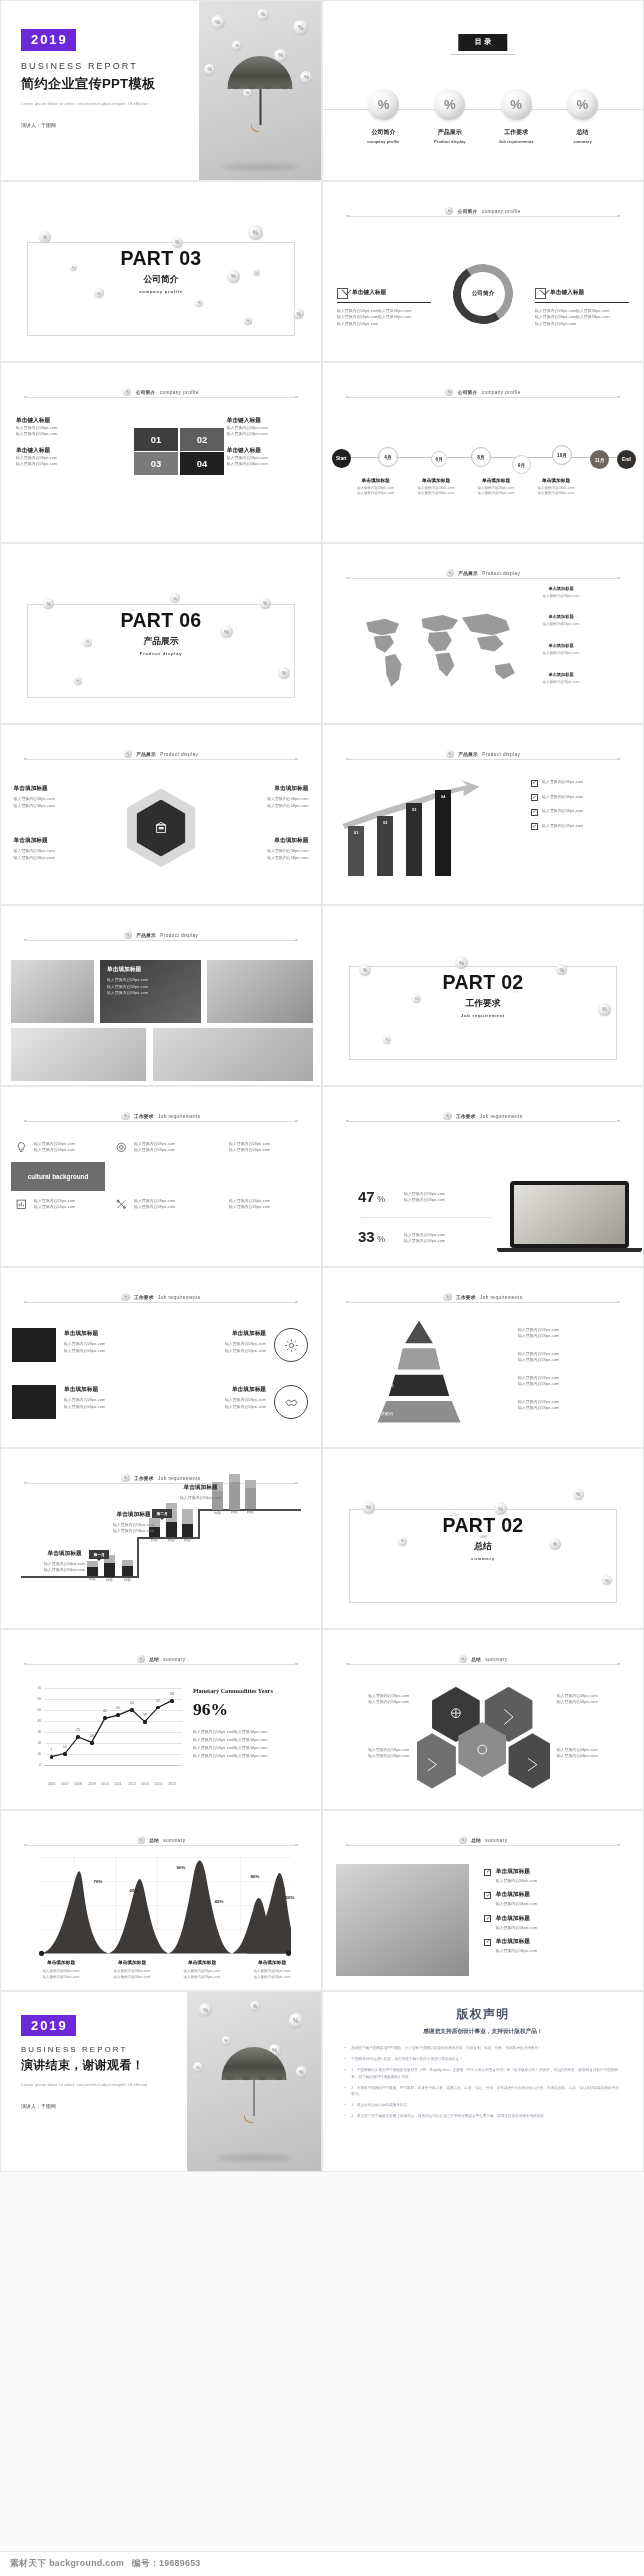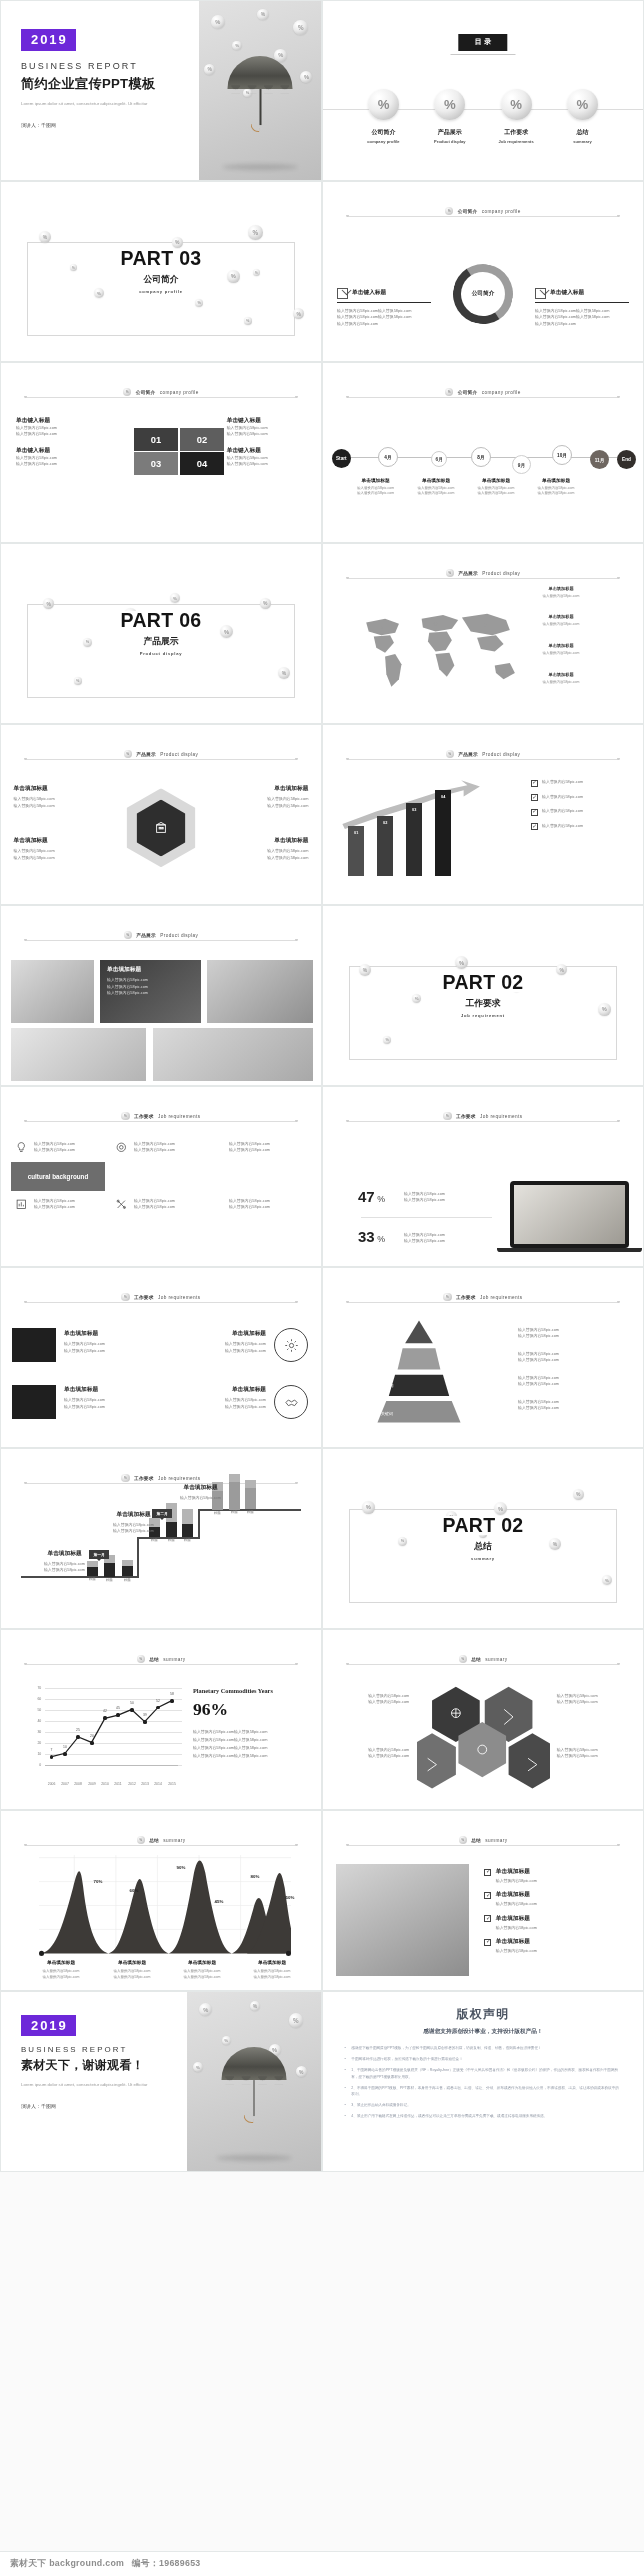--- a/index.html
+++ b/index.html
@@ -1027,21 +1027,21 @@
         <div class="body-txt" style="margin-top:1.9px;">输入替换内容58pic.com</div>
             </div>
           </div>
     </div>
   </div>
 
   <div class="slide">
     <div class="s1-left" style="width:58%;padding-top:22.6px;">
       <div class="year-chip">2019</div>
       <div class="s1-en" style="margin-top:8.8px;font-size:7.9px;">BUSINESS REPORT</div>
-      <div class="s1-cn" style="margin-top:3.1px;font-size:12px;">素材天下，谢谢观看！</div>
+      <div class="s1-cn" style="margin-top:3.1px;font-size:12px;">演讲结束，谢谢观看！</div>
       <div class="s1-lorem">Lorem ipsum dolor sit amet, consectetur adipiscingelit. Ut efficitur</div>
       <div class="s1-presenter">演讲人：千图网</div>
     </div>
     <div class="s1-photo" style="width:42%;">
       <div class="bub" style="left:12.6px;top:11.3px;width:13.2px;height:13.2px;font-size:5.7px;">%</div>
       <div class="bub" style="left:63px;top:8.8px;width:10.7px;height:10.7px;font-size:5px;">%</div>
       <div class="bub" style="left:102px;top:21.4px;width:14.5px;height:14.5px;font-size:6.3px;">%</div>
       <div class="bub" style="left:35px;top:44px;width:9.4px;height:9.4px;font-size:4.4px;">%</div>
       <div class="bub" style="left:82px;top:52px;width:12px;height:12px;font-size:5.7px;">%</div>
       <div class="bub" style="left:6.3px;top:70px;width:10px;height:10px;font-size:4.4px;">%</div>

